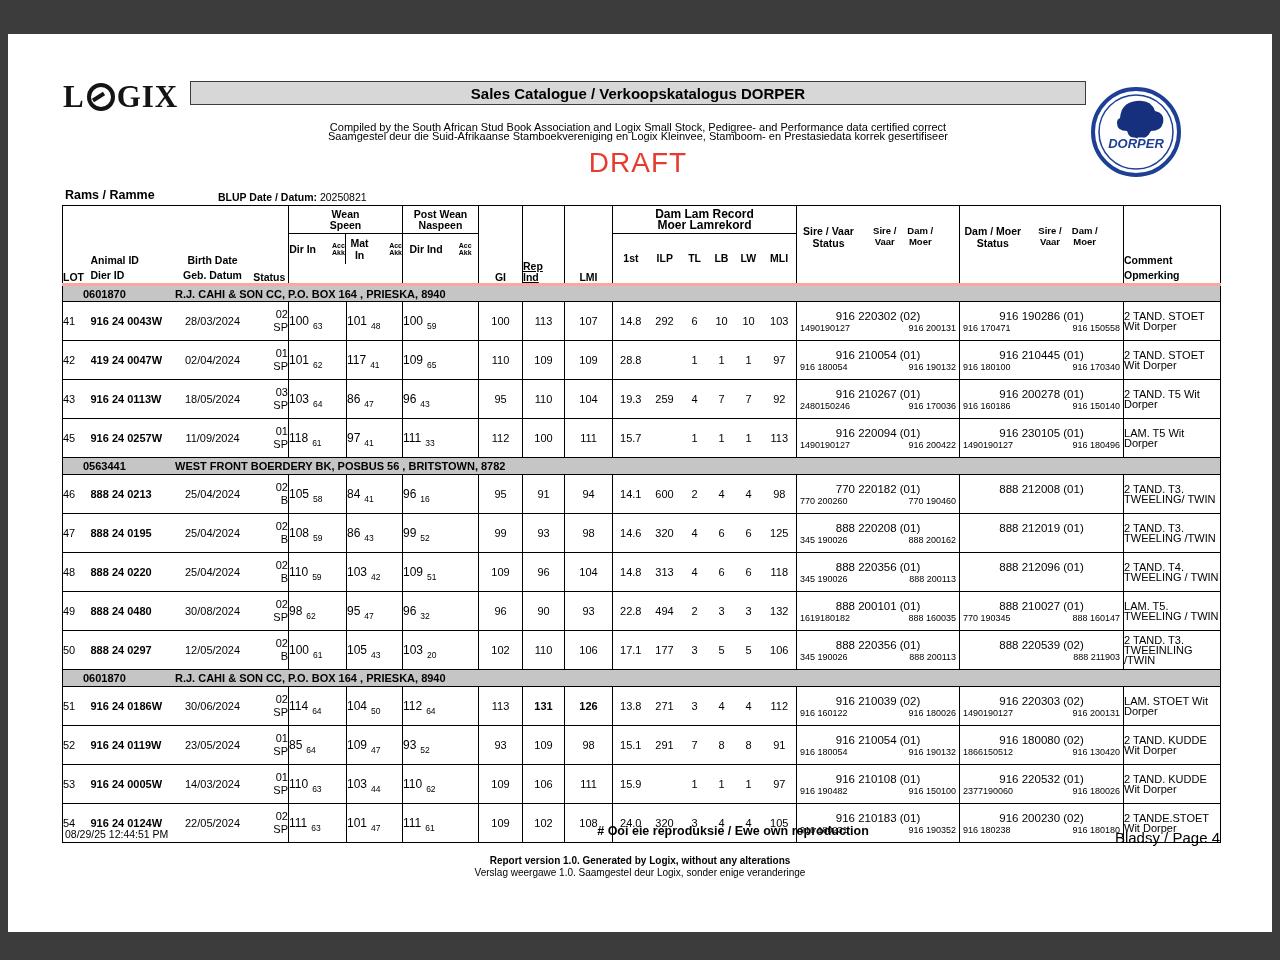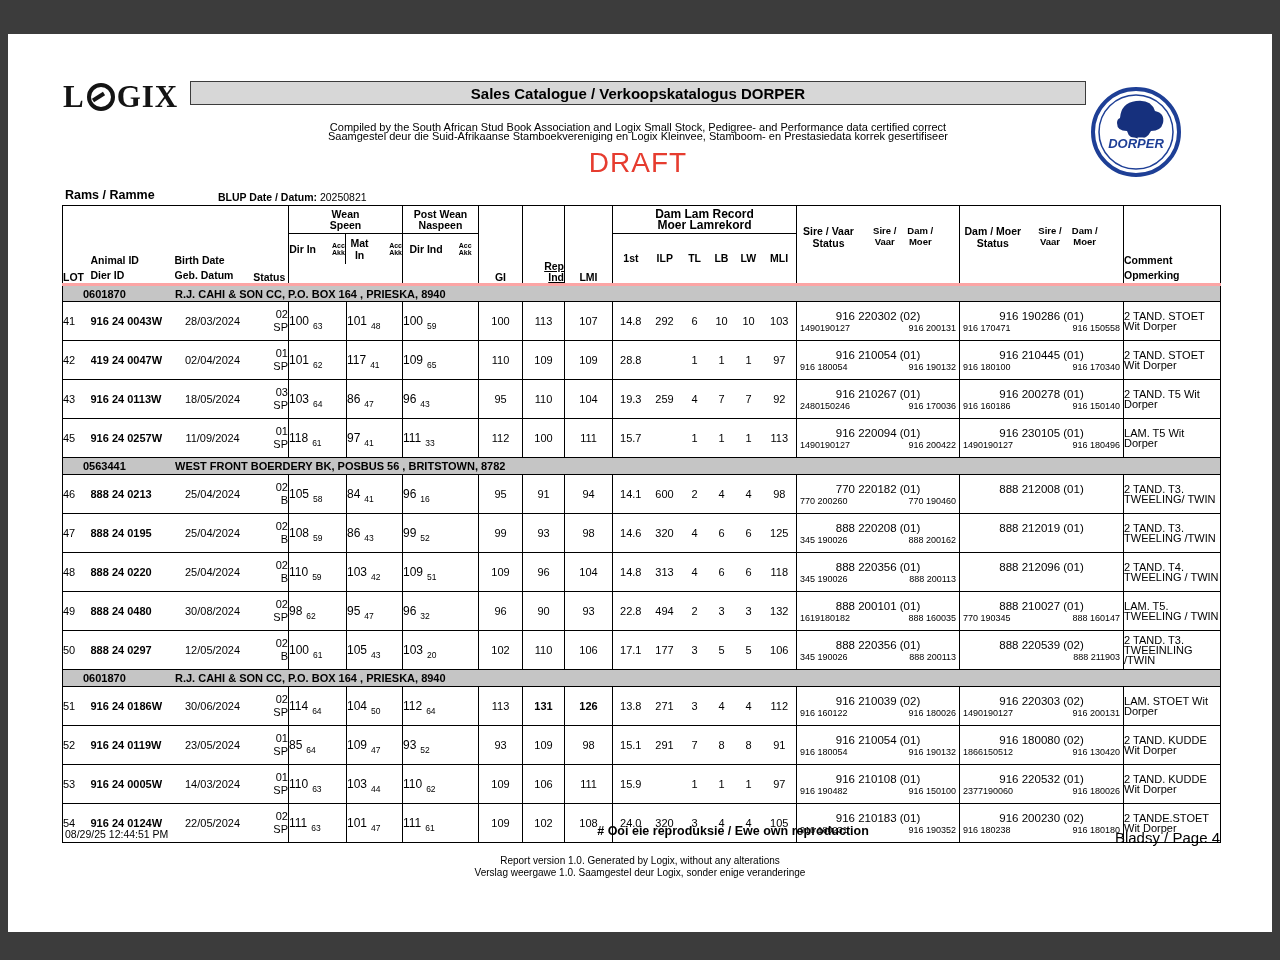--- a/index.html
+++ b/index.html
@@ -51,33 +51,33 @@
     border-collapse:collapse; table-layout:fixed; width:1158px;
     border:1px solid #000;
   }
   .report th, .report td { padding:0; overflow:hidden; }
   .bl { border-left:1px solid #000; }
 
   thead tr { height:58px; }
   thead th { border-bottom:3px solid #fca5a5; font-size:10.5px; font-weight:bold; vertical-align:bottom; }
   .h-lot    { text-align:left; padding:0 0 2px 3px; }
   .h-animal { text-align:left; padding:0 0 2px 9px; line-height:15px; }
-  .h-birth  { text-align:left; padding:0 0 2px 3px; line-height:15px; }
+  .h-birth  { text-align:center; padding:0 0 2px 3px; line-height:15px; }
   .h-status { text-align:center; padding-bottom:15px; }
   .h-group  { vertical-align:top; }
   .g-title {
     height:27px; border-bottom:1px solid #000; display:flex; flex-direction:column;
     justify-content:center; align-items:center; line-height:11px; font-size:10.5px;
   }
   .g-title.small { font-size:12px; line-height:10.5px; }
   .g-sub { height:30px; display:flex; }
   .g-cell { flex:1; display:flex; align-items:center; justify-content:center; gap:16px; }
   .accakk { display:flex; flex-direction:column; font-size:7px; line-height:7px; font-weight:bold; }
   .h-gi, .h-lmi { text-align:center; padding-bottom:3px; }
-  .h-rep  { text-align:right; padding-bottom:3px; line-height:11px;text-decoration:underline; }
+  .h-rep  { text-align:left; padding-bottom:3px; line-height:11px;text-decoration:underline; }
   .dl-sub { display:flex; height:30px; align-items:flex-end; padding-bottom:19px; }
   .dl-sub span { display:inline-block; text-align:center; }
   .dw1{width:36px}.dw2{width:32px}.dw3{width:28px}.dw4{width:26px}.dw5{width:28px}.dw6{width:34px}
   .ped-head { height:58px; display:flex; flex-direction:row; justify-content:flex-end; }
   .ph-title { text-align:center; margin-bottom:4px; }
   .ph-sub { display:flex; justify-content:space-between; font-size:9.5px; padding:0 20px 3px 8px; }
   .h-comment { text-align:left; padding:0 0 2px 4px; line-height:15px; }
 
   tr.group-row { height:17px; background:#c5c5c5; }
   tr.group-row td { border-bottom:1px solid #000; font-size:11px; font-weight:bold; white-space:nowrap; }
@@ -97,21 +97,21 @@
   .bold { font-weight:bold; }
   .c-dl { text-align:center; font-size:11.5px; }
   .c-ped .ped-main { text-align:center; font-size:11.5px; white-space:nowrap; }
   .c-ped .ped-sub  { display:flex; justify-content:space-between; font-size:9px; padding:1px 3px 0 3px; min-height:10px; white-space:nowrap; }
   .c-comment { font-size:8.5px; line-height:10px; padding:2px 2px 0 3px; vertical-align:top; }
 
   
   .f-time   { position:absolute; left:57px;  top:794px; font-size:10.5px; }
   .f-center { position:absolute; left:300px; top:790px; width:850px; text-align:center; font-size:12.5px; font-weight:bold; }
   .f-page   { position:absolute; right:52px; top:795px; font-size:15px; }
-  .f-r1 { position:absolute; left:0; top:821px; width:100%; text-align:center; font-size:10px; }
+  .f-r1 { position:absolute; left:0; top:821px; width:100%; text-align:center; font-size:10px;font-weight:bold; }
   .f-r2 { position:absolute; left:0; top:833px; width:100%; text-align:center; font-size:10px; }
 </style>
 </head>
 <body>
 
 <div class="page">
 
   <div class="logo">
     <span>L</span>
       <span class="o-mark"></span>

